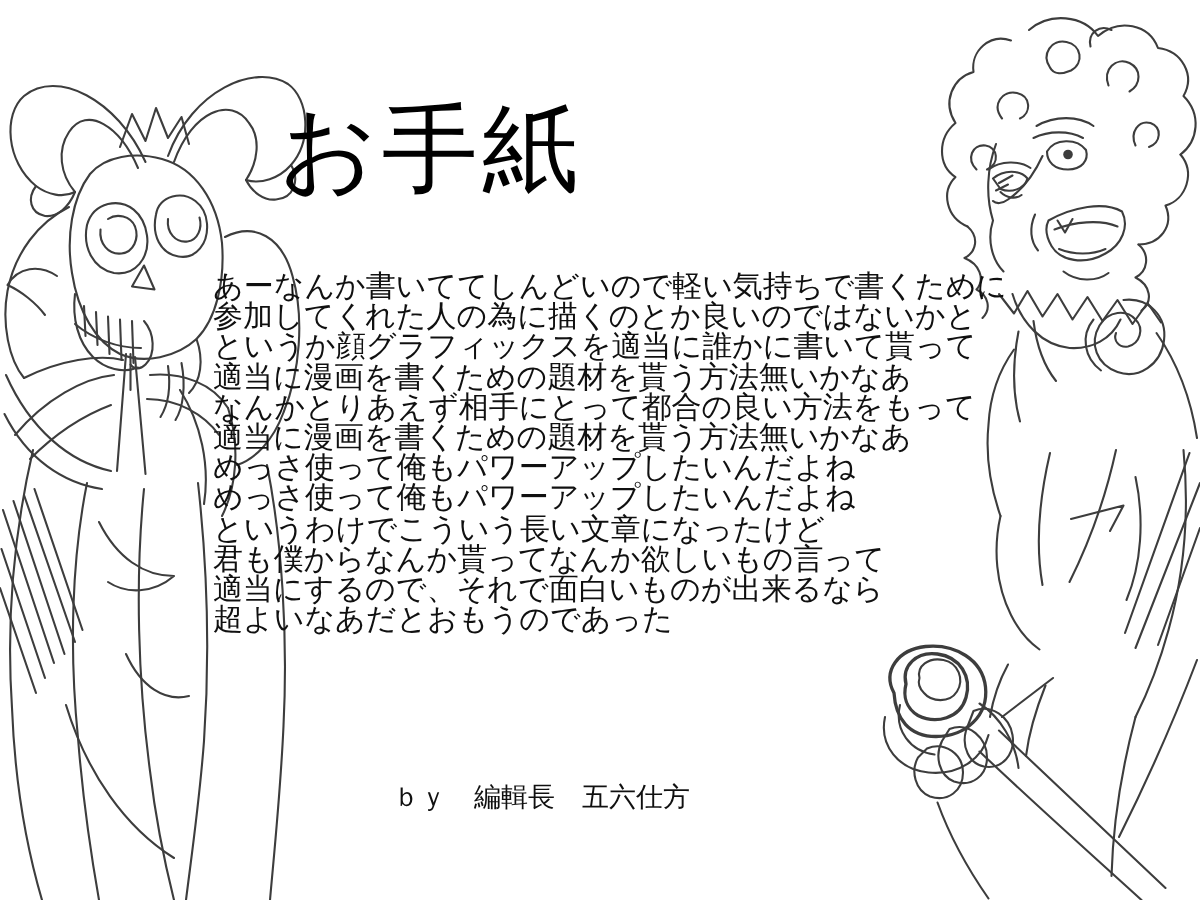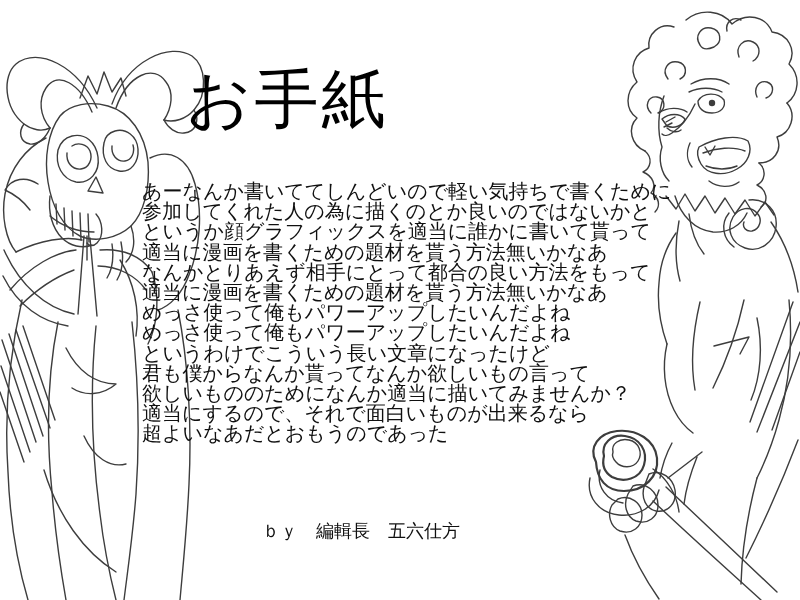--- a/index.html
+++ b/index.html
@@ -171,20 +171,19 @@
     <div>あーなんか書いててしんどいので軽い気持ちで書くために</div>
     <div>参加してくれた人の為に描くのとか良いのではないかと</div>
     <div>というか顔グラフィックスを適当に誰かに書いて貰って</div>
     <div>適当に漫画を書くための題材を貰う方法無いかなあ</div>
     <div>なんかとりあえず相手にとって都合の良い方法をもって</div>
     <div>適当に漫画を書くための題材を貰う方法無いかなあ</div>
     <div>めっさ使って俺もパワーアップしたいんだよね</div>
     <div>めっさ使って俺もパワーアップしたいんだよね</div>
     <div>というわけでこういう長い文章になったけど</div>
     <div>君も僕からなんか貰ってなんか欲しいもの言って</div>
-    <div>欲しいもののためになんか適当に描いてみませんか？</div>
     <div>適当にするので、それで面白いものが出来るなら</div>
     <div>超よいなあだとおもうのであった</div>
   </div>
 
   <div class="signature-line">ｂｙ　編輯長　五六仕方</div>
 
 </div>
 
 </body></html>

